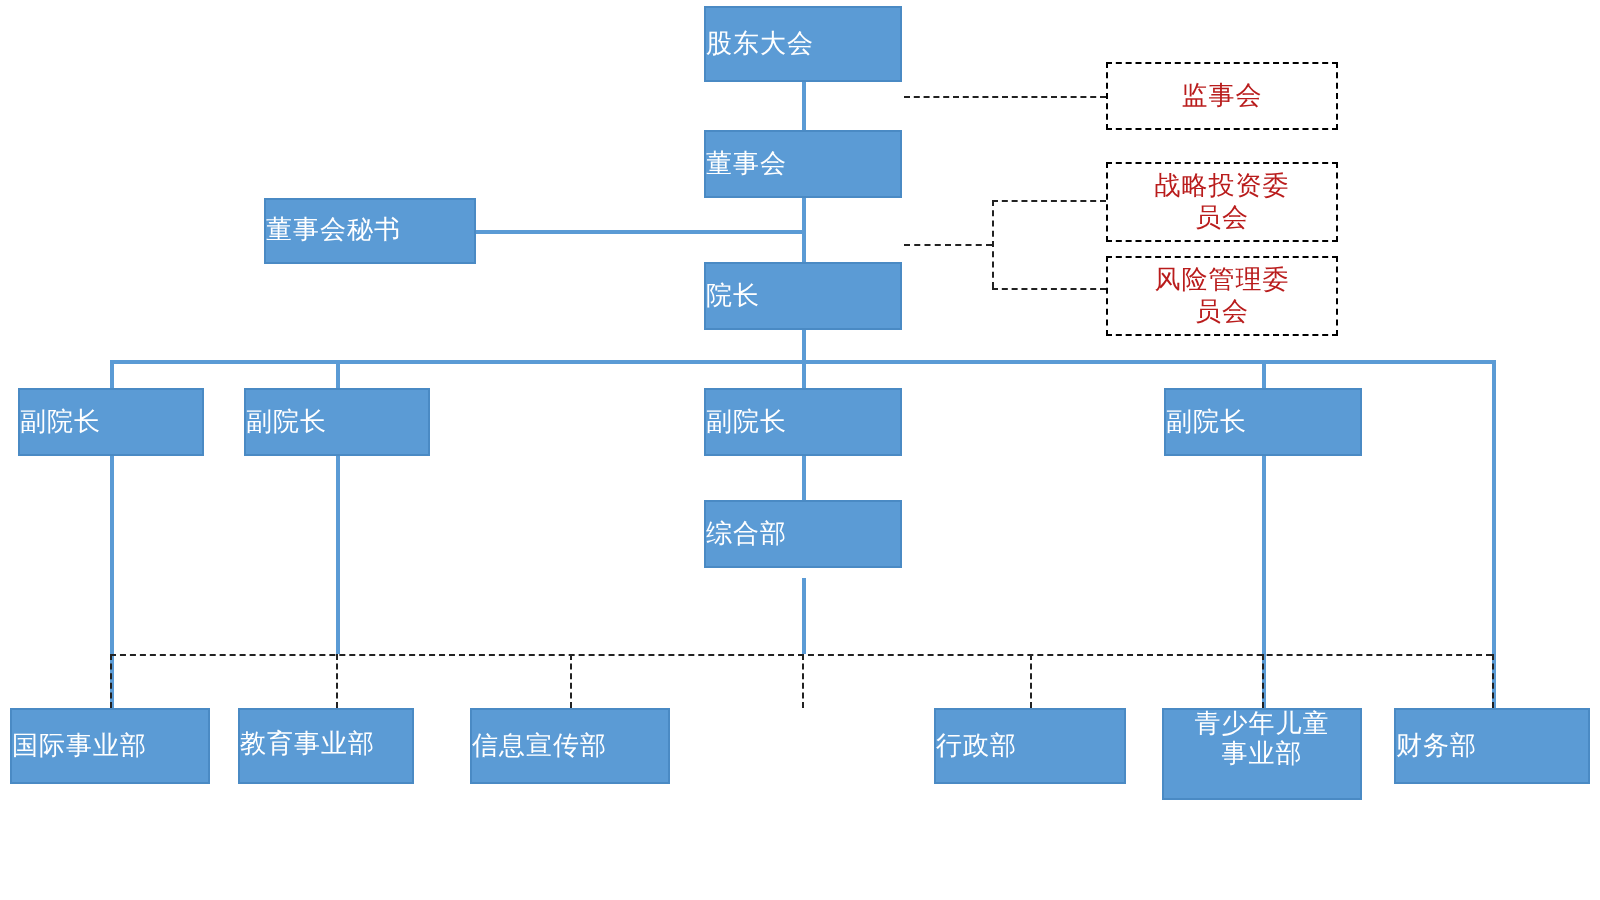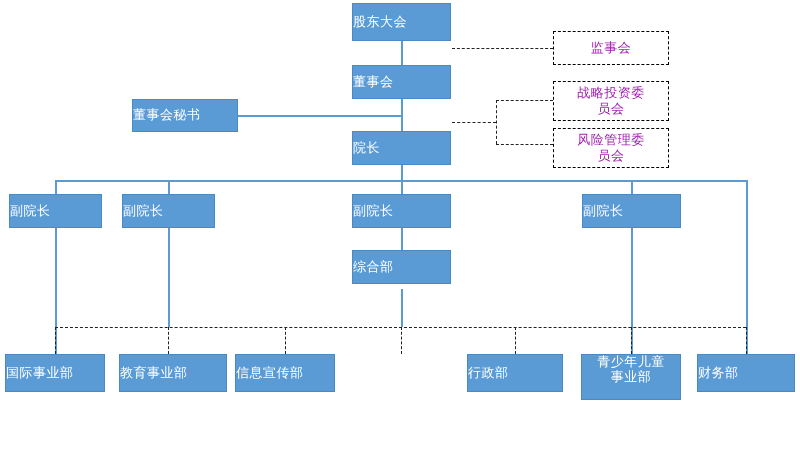--- a/index.html
+++ b/index.html
@@ -27,21 +27,21 @@
     align-items: center;
     justify-content: flex-start;
     text-align: center;
     letter-spacing: 0.5px;
   }
   .dashed-node {
     position: absolute;
     box-sizing: border-box;
     background: #ffffff;
     border: 1.5px dashed #000000;
-    color: #a21caf;
+    color: #b91c1c;
     font-size: 13px;
     line-height: 1.2;
     display: flex;
     align-items: center;
     justify-content: center;
     text-align: right;
     letter-spacing: 0.5px;
   }
   .line {
     position: absolute;
@@ -142,21 +142,21 @@
   </div>
 
   <div class="node" style="left:352px; top:250px; width:99px; height:34px;">
     <span>综合部</span>
   </div>
 
   <div class="node" style="left:5px; top:354px; width:100px; height:38px;">
     <span>国际事业部</span>
   </div>
 
-  <div class="node" style="left:119px; top:354px; width:108px; height:38px;">
+  <div class="node" style="left:119px; top:354px; width:88px; height:38px;font-family:Liberation Mono, monospace;">
     <span>教育事业部</span>
   </div>
 
   <div class="node" style="left:235px; top:354px; width:100px; height:38px;">
     <span>信息宣传部</span>
   </div>
 
 
   <div class="node" style="left:467px; top:354px; width:96px; height:38px;">
     <span>行政部</span>

